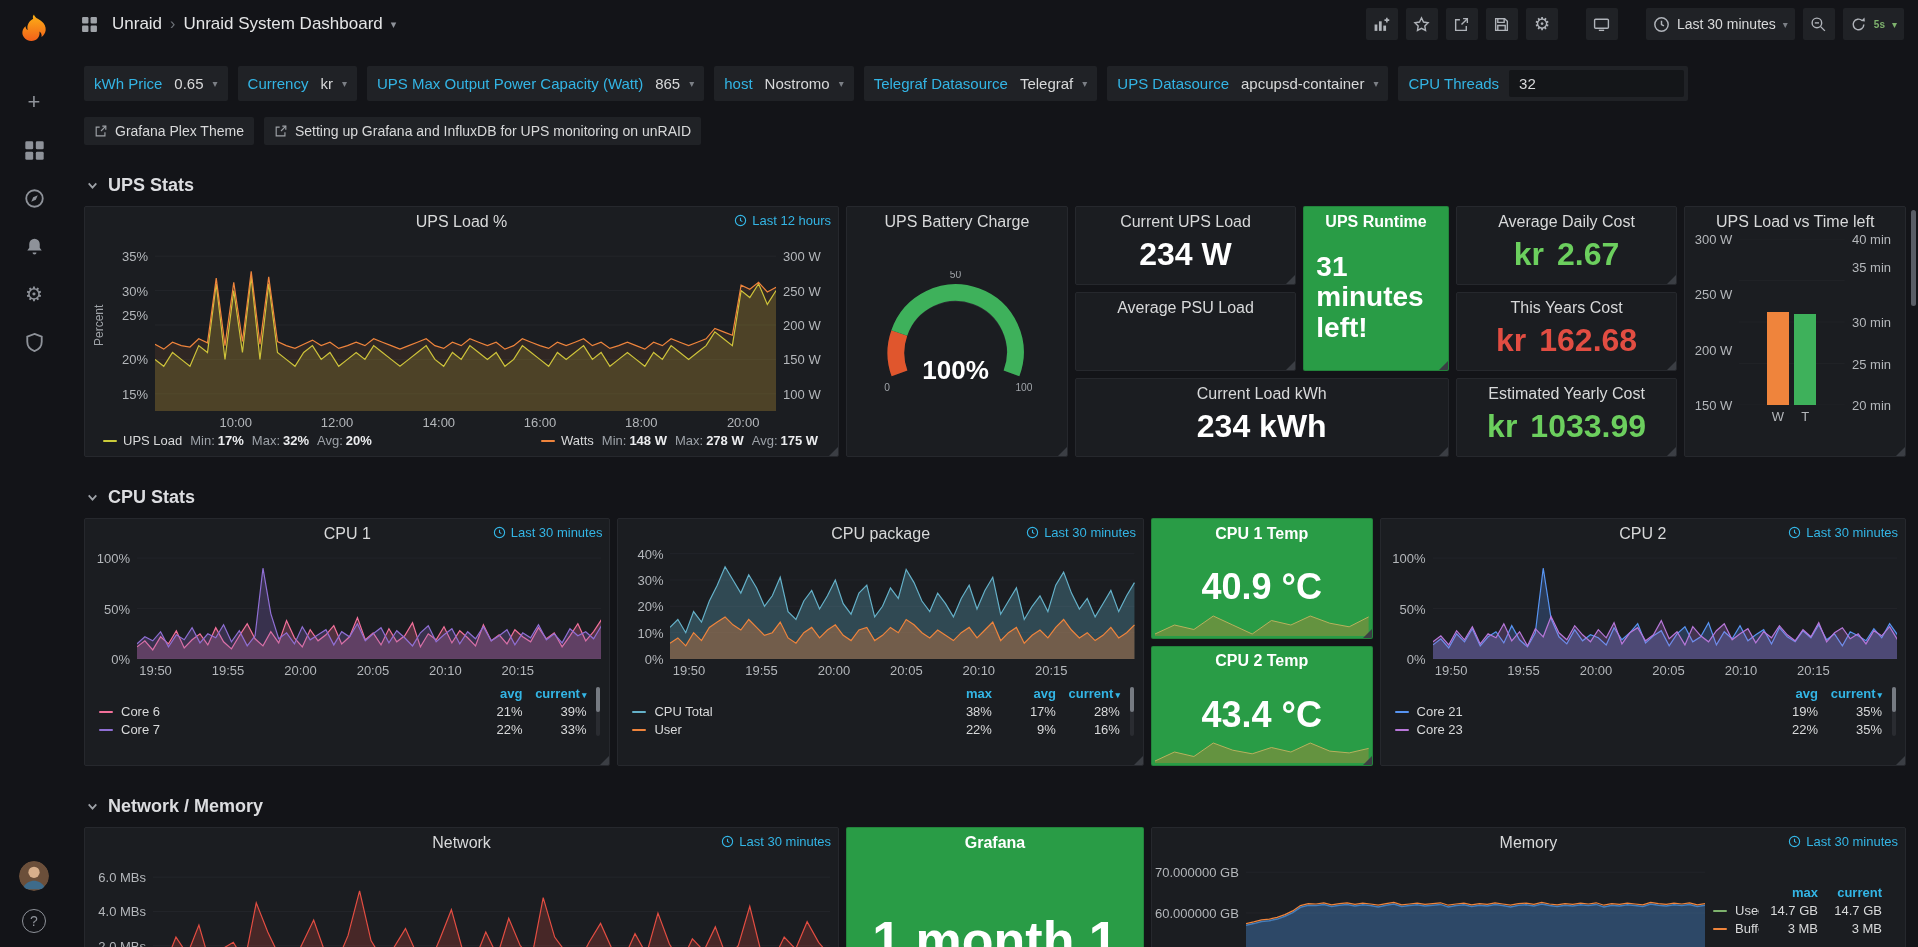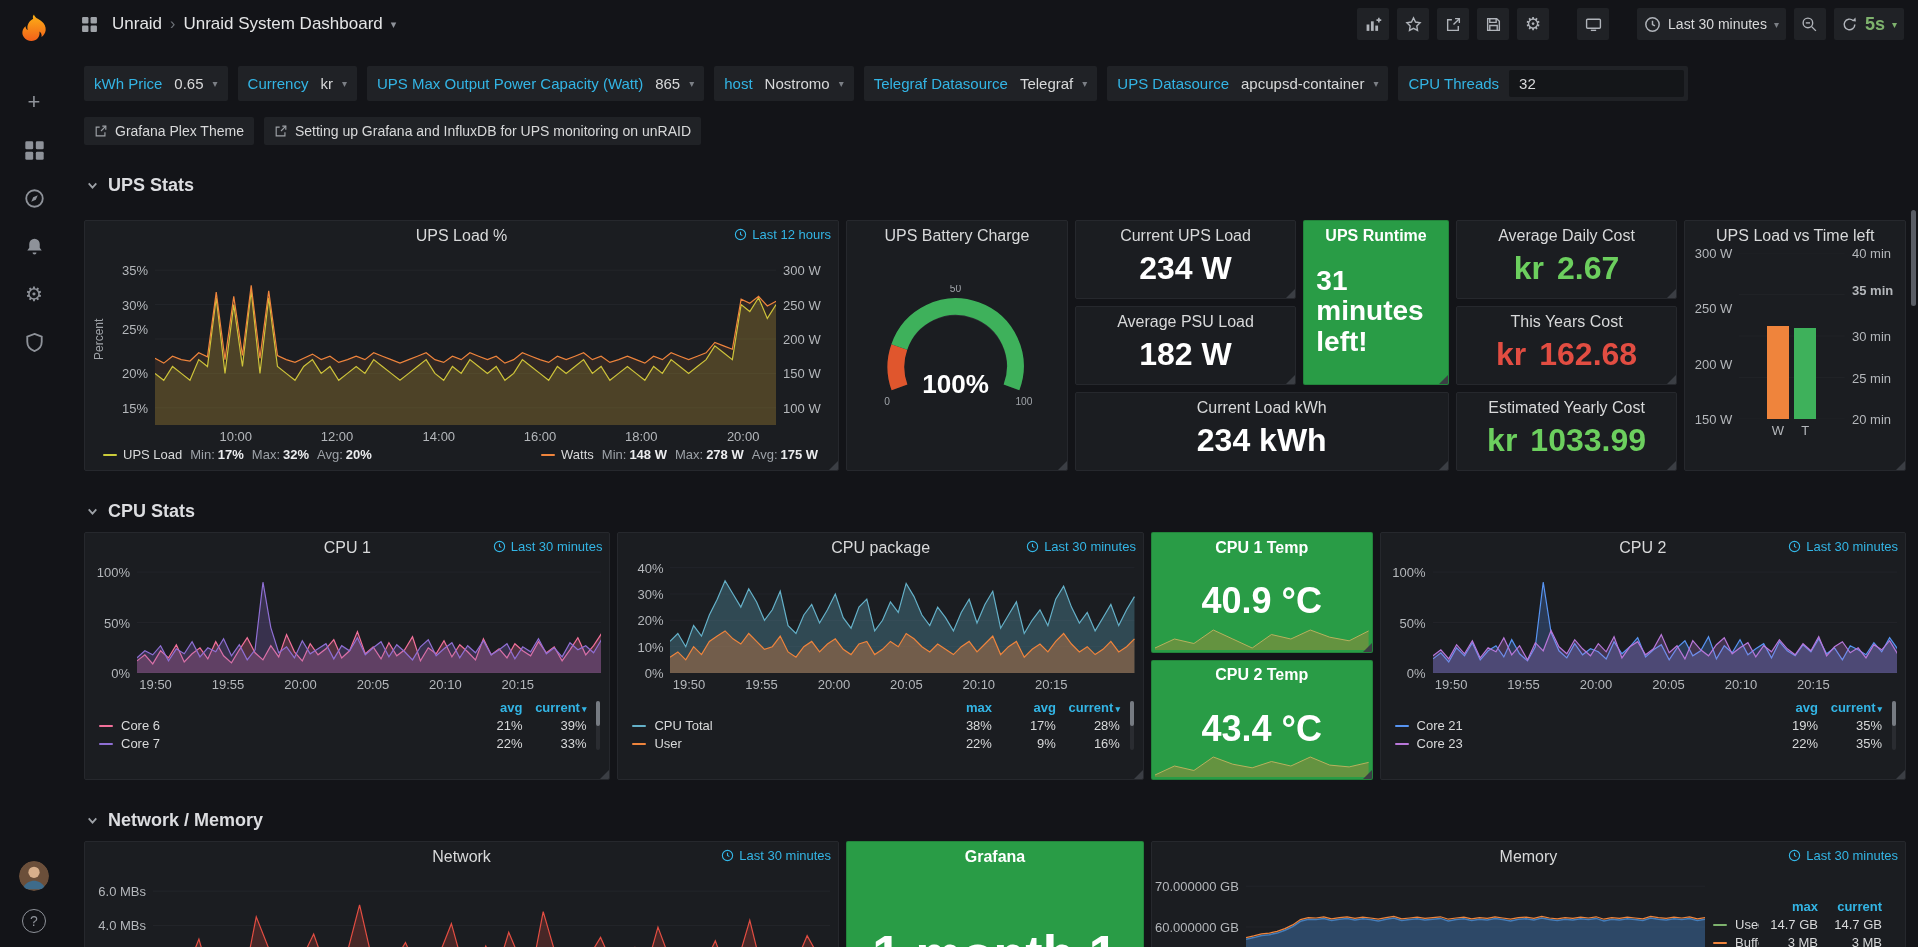--- a/index.html
+++ b/index.html
@@ -22,36 +22,36 @@
 .crumb-app{font-size:17px;color:#e4e5e6;cursor:pointer}
 .crumb-sep{color:#6e7278;font-size:16px}
 .crumb-title{font-size:17px;color: #e4e5e6;cursor:pointer}
 .caret{color:#8e9299;font-size:11px;cursor:pointer}
 .tb-right{margin-left:auto;display:flex;align-items:center;gap:8px}
 .tb-btn{height:32px;min-width:32px;display:flex;align-items:center;justify-content:center;gap:7px;background:#202226;border-radius:2px;color:#b0b4ba;padding:0 7px;cursor:pointer;font-size:14px}
 .tb-btn svg{width:17px;height:17px}
 .tb-btn .glyph{font-size:18px;line-height:1}
 .tb-gap{width:12px}
 .time-chip span.tlabel{color:#d8d9da;font-size:14px}
-.refresh-chip .refresh-int{font-weight:600;font-size:18px}
+.refresh-chip .refresh-int{font-weight:600;font-size:10px}
 
 .content{flex:1;min-height:0;padding:0 12px 17px 16px;position:relative}
 .vars{display:flex;gap:10px;margin-top:18px}
 .var-chip{display:flex;align-items:center;height:35px;background:#202226;border-radius:2px;cursor:pointer}
 .var-label{color:#33b5e5;font-size:15px;font-weight:500;padding:0 10px;white-space:nowrap}
 .var-value{color:#d8d9da;font-size:15px;padding:0 10px 0 2px;display:flex;gap:9px;align-items:center;white-space:nowrap}
 .var-caret{color:#7b7f85;font-size:10px}
 .var-input{background:#141619;height:27px;min-width:175px;display:flex;align-items:center;padding:0 10px;font-size:15px;margin-right:4px;border-radius:2px}
 .links{display:flex;gap:10px;margin-top:16px}
 .link-chip{display:flex;align-items:center;gap:7px;height:28px;padding:0 10px;background:#202226;border-radius:2px;font-size:14px;color:#d8d9da;cursor:pointer;text-decoration:none}
 .link-chip svg{width:14px;height:14px;color:#9fa3a8}
 .sec{display:flex;align-items:center;gap:9px;margin:30px 0 0 2px;color:#dcdde0;font-weight:700;font-size:18px;cursor:pointer}
 .sec svg{width:13px;height:13px;color:#9fa3a8}
 
-.g-ups{display:grid;grid-template-columns:repeat(24,1fr);grid-template-rows:repeat(3,1fr);gap:7px;height:251px;margin-top:24px}
+.g-ups{display:grid;grid-template-columns:repeat(24,1fr);grid-template-rows:repeat(3,1fr);gap:7px;height:251px;margin-top:10px}
 .g-cpu{display:grid;grid-template-columns:repeat(24,1fr);grid-template-rows:repeat(2,1fr);gap:7px;height:248px;margin-top:10px}
 .g-nm{display:grid;grid-template-columns:repeat(24,1fr);grid-template-rows:1fr;gap:7px;height:300px;margin-top:10px}
 .p-upsload{grid-area:1/1/4/11}.p-gauge{grid-area:1/11/4/14}.p-cul{grid-area:1/14/2/17}
 .p-runtime{grid-area:1/17/3/19}.p-adc{grid-area:1/19/2/22}.p-bars{grid-area:1/22/4/25}
 .p-apl{grid-area:2/14/3/17}.p-tyc{grid-area:2/19/3/22}.p-kwh{grid-area:3/14/4/19}.p-eyc{grid-area:3/19/4/22}
 .p-cpu1{grid-area:1/1/3/8}.p-pkg{grid-area:1/8/3/15}.p-t1{grid-area:1/15/2/18}.p-t2{grid-area:2/15/3/18}.p-cpu2{grid-area:1/18/3/25}
 .p-net{grid-area:1/1/2/11}.p-up{grid-area:1/11/2/15}.p-mem{grid-area:1/15/2/25}
 
 .panel{background:#1b1d21;border:1px solid #26282d;border-radius:2px;position:relative;display:flex;flex-direction:column;overflow:hidden}
 .panel::after{content:"";position:absolute;right:0;bottom:0;border-style:solid;border-width:0 0 9px 9px;border-color:transparent transparent #3b3e44 transparent}
@@ -460,35 +460,32 @@
                     <line x1="0" x2="1000" y1="124.5" y2="124.5" stroke="#25272c" stroke-width="1"></line>
                     <line x1="0" x2="1000" y1="166" y2="166" stroke="#25272c" stroke-width="1"></line>
                   </svg>
                   <div class="bc-bar" style="background: rgb(239, 132, 60); height: 93px; left: 26%;"></div>
                   <span class="bc-xlab" style="left: 26%;">W</span>
                   <div class="bc-bar" style="background: rgb(62, 177, 91); height: 91px; left: 52%;"></div>
                   <span class="bc-xlab" style="left: 52%;">T</span>
                 </div>
                 <div class="lc-yt lc-right" style="width: 52px; height: 166px;">
                   <span style="top: 0px;">40 min</span>
-                  <span style="top: 37px; font-weight: bold;">35 min</span>
+                  <span style="top: 28px;">35 min</span>
                   <span style="top: 83px;">30 min</span>
                   <span style="top: 124.5px;">25 min</span>
                   <span style="top: 166px;">20 min</span>
                 </div>
               </div>
             </div>
         </div>
 
         <div class="panel p-apl">
           <div class="panel-h">
               <span class="panel-title">Average PSU Load</span>
-            </div>
-          <div class="stat-body">
-              <span class="stat-value">182 W</span>
             </div>
         </div>
 
         <div class="panel p-tyc">
           <div class="panel-h">
               <span class="panel-title">This Years Cost</span>
             </div>
           <div class="stat-body">
               <span class="stat-value cost" style="color: rgb(226, 77, 66);">
                 <span>kr</span>

